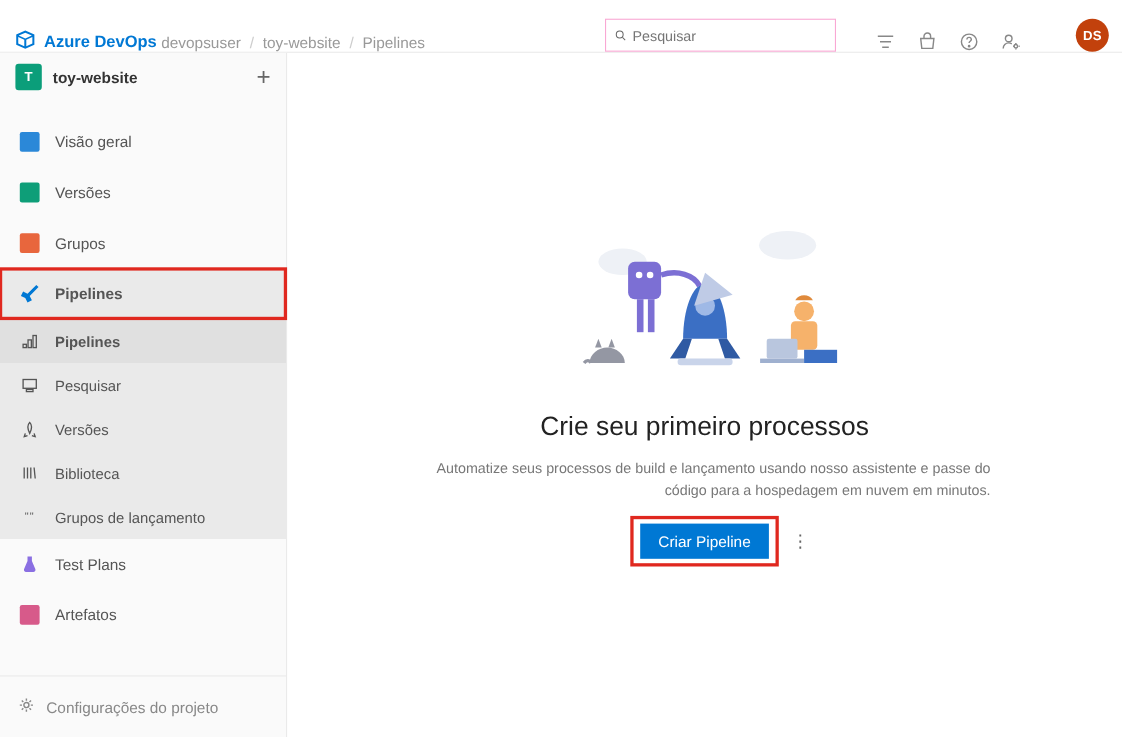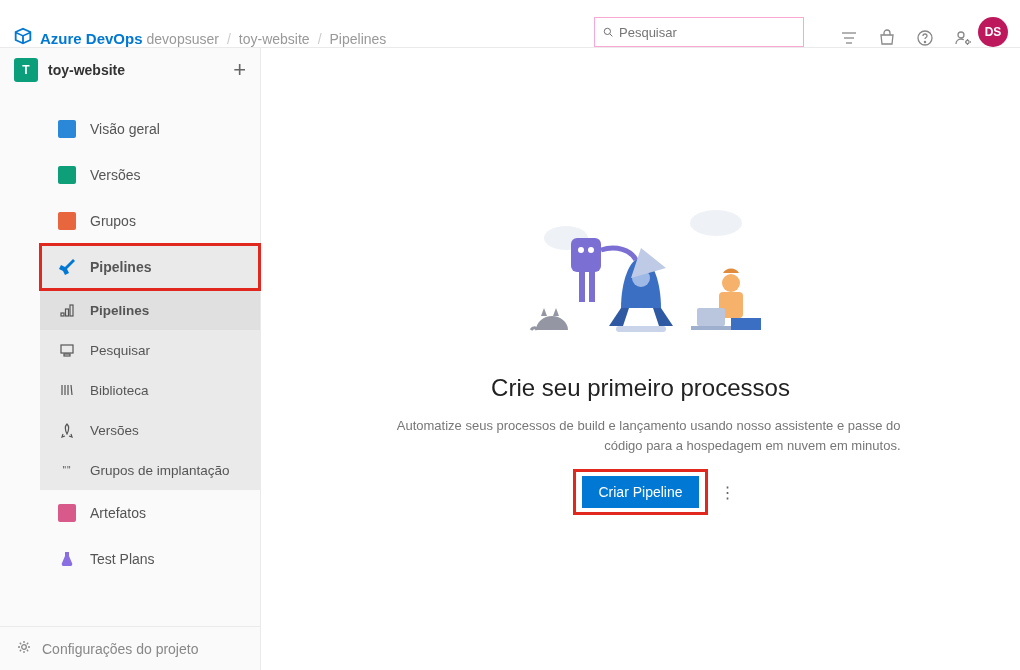--- a/index.html
+++ b/index.html
@@ -10,40 +10,40 @@
 .logo-icon { width: 22px; height: 22px; margin-right: 6px; color: #0078d4; }
 .brand { color: #0078d4; font-weight: 600; font-size: 15px; }
 .breadcrumb { display: flex; align-items: center; }
 .breadcrumb span { color: #999; font-size: 14px; margin: 0 4px; }
 .breadcrumb .sep { color: #ccc; }
 .search-box { margin-left: auto; margin-right: 24px; width: 210px; height: 30px; border: 1px solid #f9a8d4; display: flex; align-items: center; padding: 0 8px; }
 .search-box .sicon { width: 14px; height: 14px; color: #666; }
 .search-box input { border: none; outline: none; flex: 1; margin-left: 6px; font-size: 13px; background: transparent; }
 .header-icons { display: flex; align-items: center; gap: 20px; margin-left: 12px; margin-right: 6px; }
 .header-icon { width: 18px; height: 18px; color: #888; cursor: pointer; }
-.avatar { width: 30px; height: 30px; border-radius: 50%; background: #be185d; color: #fff; font-size: 12px; font-weight: 600; display: flex; align-items: center; justify-content: center; cursor: pointer; }
+.avatar { width: 30px; height: 30px; border-radius: 50%; background: #c2410c; color: #fff; font-size: 12px; font-weight: 600; display: flex; align-items: center; justify-content: center; cursor: pointer; margin-left: 44px; }
 
 
 .shell { display: flex; height: calc(670px - 48px); }
 .sidebar { width: 261px; border-right: 1px solid #eaeaea; display: flex; flex-direction: column; background: #fafafa; position: relative; }
 .project-row { height: 44px; display: flex; align-items: center; padding: 0 14px; }
 .project-badge { width: 24px; height: 24px; background: #0b9e7a; border-radius: 3px; color: #fff; font-size: 12px; font-weight: 600; display: flex; align-items: center; justify-content: center; margin-right: 10px; }
 .project-name { font-weight: 600; flex: 1; }
 .plus { font-size: 22px; color: #666; font-weight: 300; }
 
-.nav { margin-top: 14px; padding-left: 40px; }
+.nav { margin-top: 14px; }
 .nav-item { height: 46px; display: flex; align-items: center; padding: 0 16px; cursor: pointer; color: #555; }
 .nav-item .nicon { width: 22px; height: 22px; margin-right: 12px; display: flex; align-items: center; justify-content: center; }
 
 .nav-item.hl-red { outline: 3px solid #e0281f; outline-offset: -2px; background: #eaeaea; }
 .nav-sub { background: #eaeaea; }
 .nav-sub .nav-item { height: 40px; padding-left: 16px; font-size: 13.5px; }
 .nav-sub .nav-item.active { background: #e0e0e0; font-weight: 600; }
 
-.sidebar-footer { margin-top: auto; border-top: 1px solid #eaeaea; height: 44px; display: flex; align-items: center; padding: 0 16px; color: #888; text-align: center; }
+.sidebar-footer { margin-top: auto; border-top: 1px solid #eaeaea; height: 56px; display: flex; align-items: center; padding: 0 16px; color: #888; text-align: center; }
 
 
 .main { flex: 1; display: flex; flex-direction: column; align-items: center; padding-top: 130px; }
 .illus { width: 300px; height: 180px; }
 .main h1 { font-size: 24px; font-weight: 400; color: #222; margin-top: 16px; }
 .main p { max-width: 520px; text-align: right; color: #777; font-size: 13px; margin-top: 14px; line-height: 1.5; }
 .cta-row { display: flex; align-items: center; margin-top: 14px; gap: 12px; padding-left: 30px; }
 .cta-wrap { border: 3px solid #e0281f; padding: 4px 6px; }
 .cta-btn { background: #0078d4; color: #fff; border: none; height: 32px; padding: 0 16px; font-size: 14px; cursor: pointer; }
 .more-dots { color: #666; font-size: 16px; letter-spacing: 2px; cursor: pointer; }
@@ -151,58 +151,58 @@
               <svg width="16" height="16" viewBox="0 0 16 16" fill="none" stroke="#555" stroke-width="1.2">
                 <rect x="2" y="3" width="12" height="8"></rect>
                 <rect x="5" y="12" width="6" height="2"></rect>
               </svg>
             </span>
           <span>Pesquisar</span>
         </div>
         <div class="nav-item">
           <span class="nicon">
               <svg width="16" height="16" viewBox="0 0 16 16" fill="none" stroke="#555" stroke-width="1.2">
+                <path d="M8 2c2 2 2 6 0 10-2-4-2-8 0-10z"></path>
+                <path d="M4 12l-1 3 3-1M12 12l1 3-3-1"></path>
+              </svg>
+            </span>
+          <span>Versões</span>
+        </div>
+        <div class="nav-item">
+          <span class="nicon">
+              <svg width="16" height="16" viewBox="0 0 16 16" fill="none" stroke="#555" stroke-width="1.2">
                 <line x1="3" y1="3" x2="3" y2="13"></line>
                 <line x1="6" y1="3" x2="6" y2="13"></line>
                 <line x1="9" y1="3" x2="9" y2="13"></line>
                 <line x1="12" y1="3" x2="13" y2="13"></line>
               </svg>
             </span>
           <span>Biblioteca</span>
         </div>
         <div class="nav-item">
           <span class="nicon">
-              <svg width="16" height="16" viewBox="0 0 16 16" fill="none" stroke="#555" stroke-width="1.2">
-                <path d="M8 2c2 2 2 6 0 10-2-4-2-8 0-10z"></path>
-                <path d="M4 12l-1 3 3-1M12 12l1 3-3-1"></path>
-              </svg>
-            </span>
-          <span>Versões</span>
-        </div>
-        <div class="nav-item">
-          <span class="nicon">
               <span style="color:#555;font-size:10px;letter-spacing:1px;">""</span>
             </span>
-          <span>Grupos de implantação</span>
-        </div>
-      </div>
-
-      <div class="nav-item">
-        <span class="nicon">
-            <span class="sq" style="width:18px;height:18px;background:#d75a8a;"></span>
-          </span>
-        <span>Artefatos</span>
-      </div>
+          <span>Grupos de lançamento</span>
+        </div>
+      </div>
+
       <div class="nav-item">
         <span class="nicon">
             <svg width="18" height="18" viewBox="0 0 18 18" fill="#8a6fe2">
               <path d="M7 2h4v4l3 7a2 2 0 01-2 3H6a2 2 0 01-2-3l3-7V2z"></path>
             </svg>
           </span>
         <span>Test Plans</span>
+      </div>
+      <div class="nav-item">
+        <span class="nicon">
+            <span class="sq" style="width:18px;height:18px;background:#d75a8a;"></span>
+          </span>
+        <span>Artefatos</span>
       </div>
     </div>
 
     <div class="sidebar-footer">
       <span class="nicon" style="margin-right:10px;"><svg width="16" height="16" viewBox="0 0 16 16" fill="none" stroke="#888" stroke-width="1.3">
             <circle cx="8" cy="8" r="2.3"></circle>
             <path d="M8 2v2M8 12v2M2 8h2M12 8h2M3.8 3.8l1.4 1.4M10.8 10.8l1.4 1.4M3.8 12.2l1.4-1.4M10.8 5.2l1.4-1.4"></path>
           </svg></span>
       <span>Configurações do projeto</span>
     </div>

